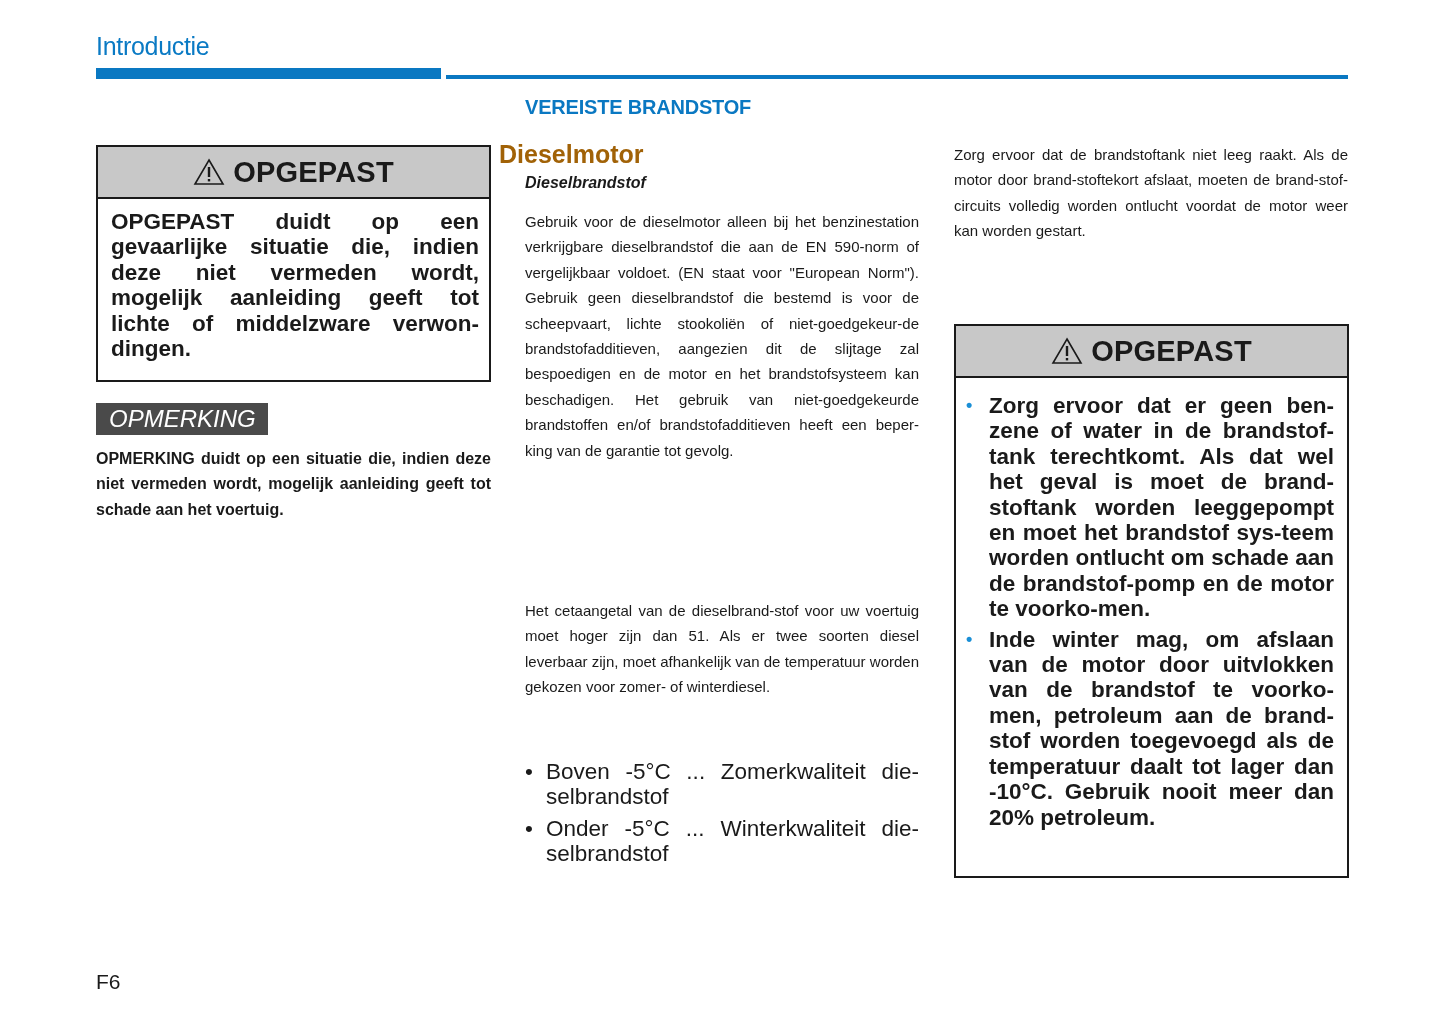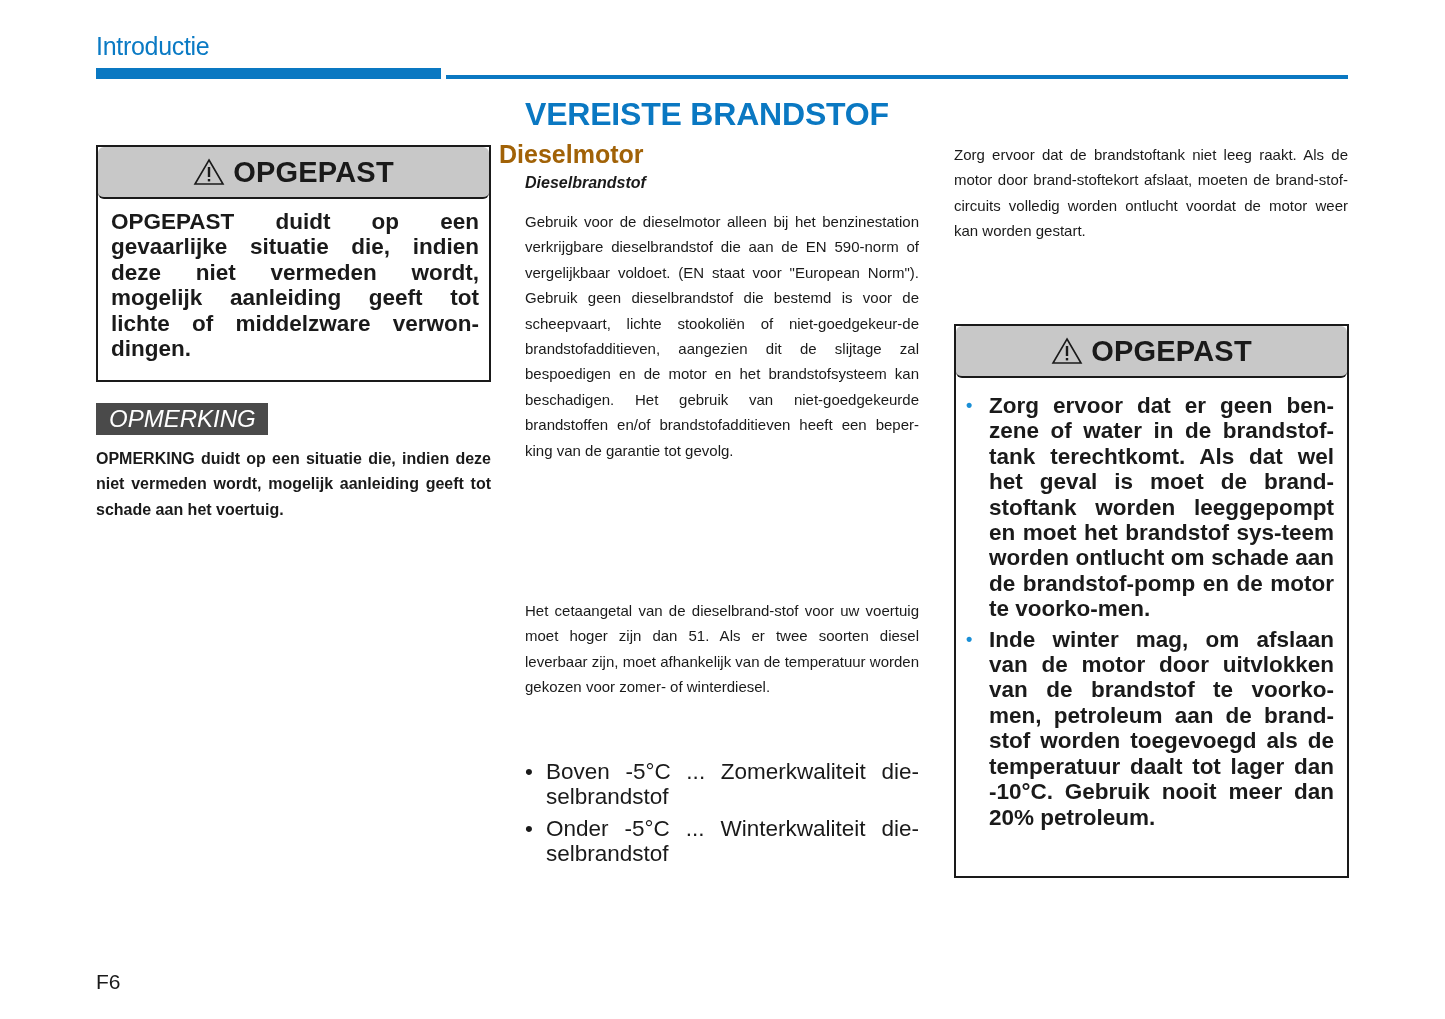--- a/index.html
+++ b/index.html
@@ -3,29 +3,29 @@
 <meta charset="utf-8">
 <style>
   html, body { margin: 0; padding: 0; background: #ffffff; }
   body { width: 1445px; height: 1019px; position: relative; overflow: hidden;
          font-family: "Liberation Sans", sans-serif; color: #1a1a1a; }
   .section-title { position: absolute; left: 96px; top: 32px; font-size: 25px; color: #0a7ac4; letter-spacing: -0.3px; }
   .rule-thick { position: absolute; left: 96px; top: 68px; width: 345px; height: 11px; background: #0a78c2; }
   .rule-thin { position: absolute; left: 446px; top: 75px; width: 902px; height: 4px; background: #0a78c2; }
 
   .box { position: absolute; border: 2px solid #1a1a1a; background: #fff; box-sizing: border-box; }
-  .box-head { background: #c8c8c8; border-bottom: 2px solid #1a1a1a; height: 50px; display: flex; align-items: center; justify-content: center; gap: 8px; border-radius: 6px; }
+  .box-head { background: #c8c8c8; border-bottom: 2px solid #1a1a1a; height: 50px; display: flex; align-items: center; justify-content: center; gap: 8px; }
   .box-head .warn { width: 32px; height: 28px; }
   .box-head .title { font-size: 29px; font-weight: bold; color: #1a1a1a; letter-spacing: 0.2px; }
   .box-body { padding: 10px 10px 12px 13px; font-weight: bold; font-size: 22.5px; line-height: 25.4px; text-align: justify; }
 
   .note-tag { position: absolute; left: 96px; top: 403px; background: #4a4a4a; color: #fff; font-style: italic; font-size: 24px; padding: 4px 12px 4px 13px; height: 24px; line-height: 24px; }
   .note-text { position: absolute; left: 96px; top: 446px; width: 395px; font-weight: bold; font-size: 16px; line-height: 25.4px; text-align: justify; }
 
-  .h1 { position: absolute; left: 525px; top: 96px; font-size: 32px; font-weight: bold; color: #0a78c2; letter-spacing: -0.2px; }
+  .h1 { position: absolute; left: 525px; top: 96px; font-size: 20px; font-weight: bold; color: #0a78c2; letter-spacing: -0.2px; }
   .h2 { position: absolute; left: 499px; top: 140px; font-size: 25px; font-weight: bold; color: #a16207; }
   .h3 { position: absolute; left: 525px; top: 174px; font-size: 16px; font-weight: bold; font-style: italic; color: #1a1a1a; }
   .para { position: absolute; font-size: 15px; line-height: 25.4px; text-align: justify; color: #1a1a1a; }
   .bullets { position: absolute; margin: 0; padding: 0; list-style: none; font-size: 22.5px; line-height: 25.4px; }
   .bullets li { position: relative; padding-left: 21px; margin-bottom: 6px; text-align: justify; }
   .bullets li .dot { position: absolute; left: 0; top: 0; }
   .bullets.bold li { font-weight: bold; padding-left: 33px; margin-bottom: 5px; }
   .bullets.bold li .dot { color: #1a8fd6; left: 10px; font-size: 18px; }
 
   .page-num { position: absolute; left: 96px; top: 958px; font-size: 21px; color: #1a1a1a; margin-top: 12px; }

